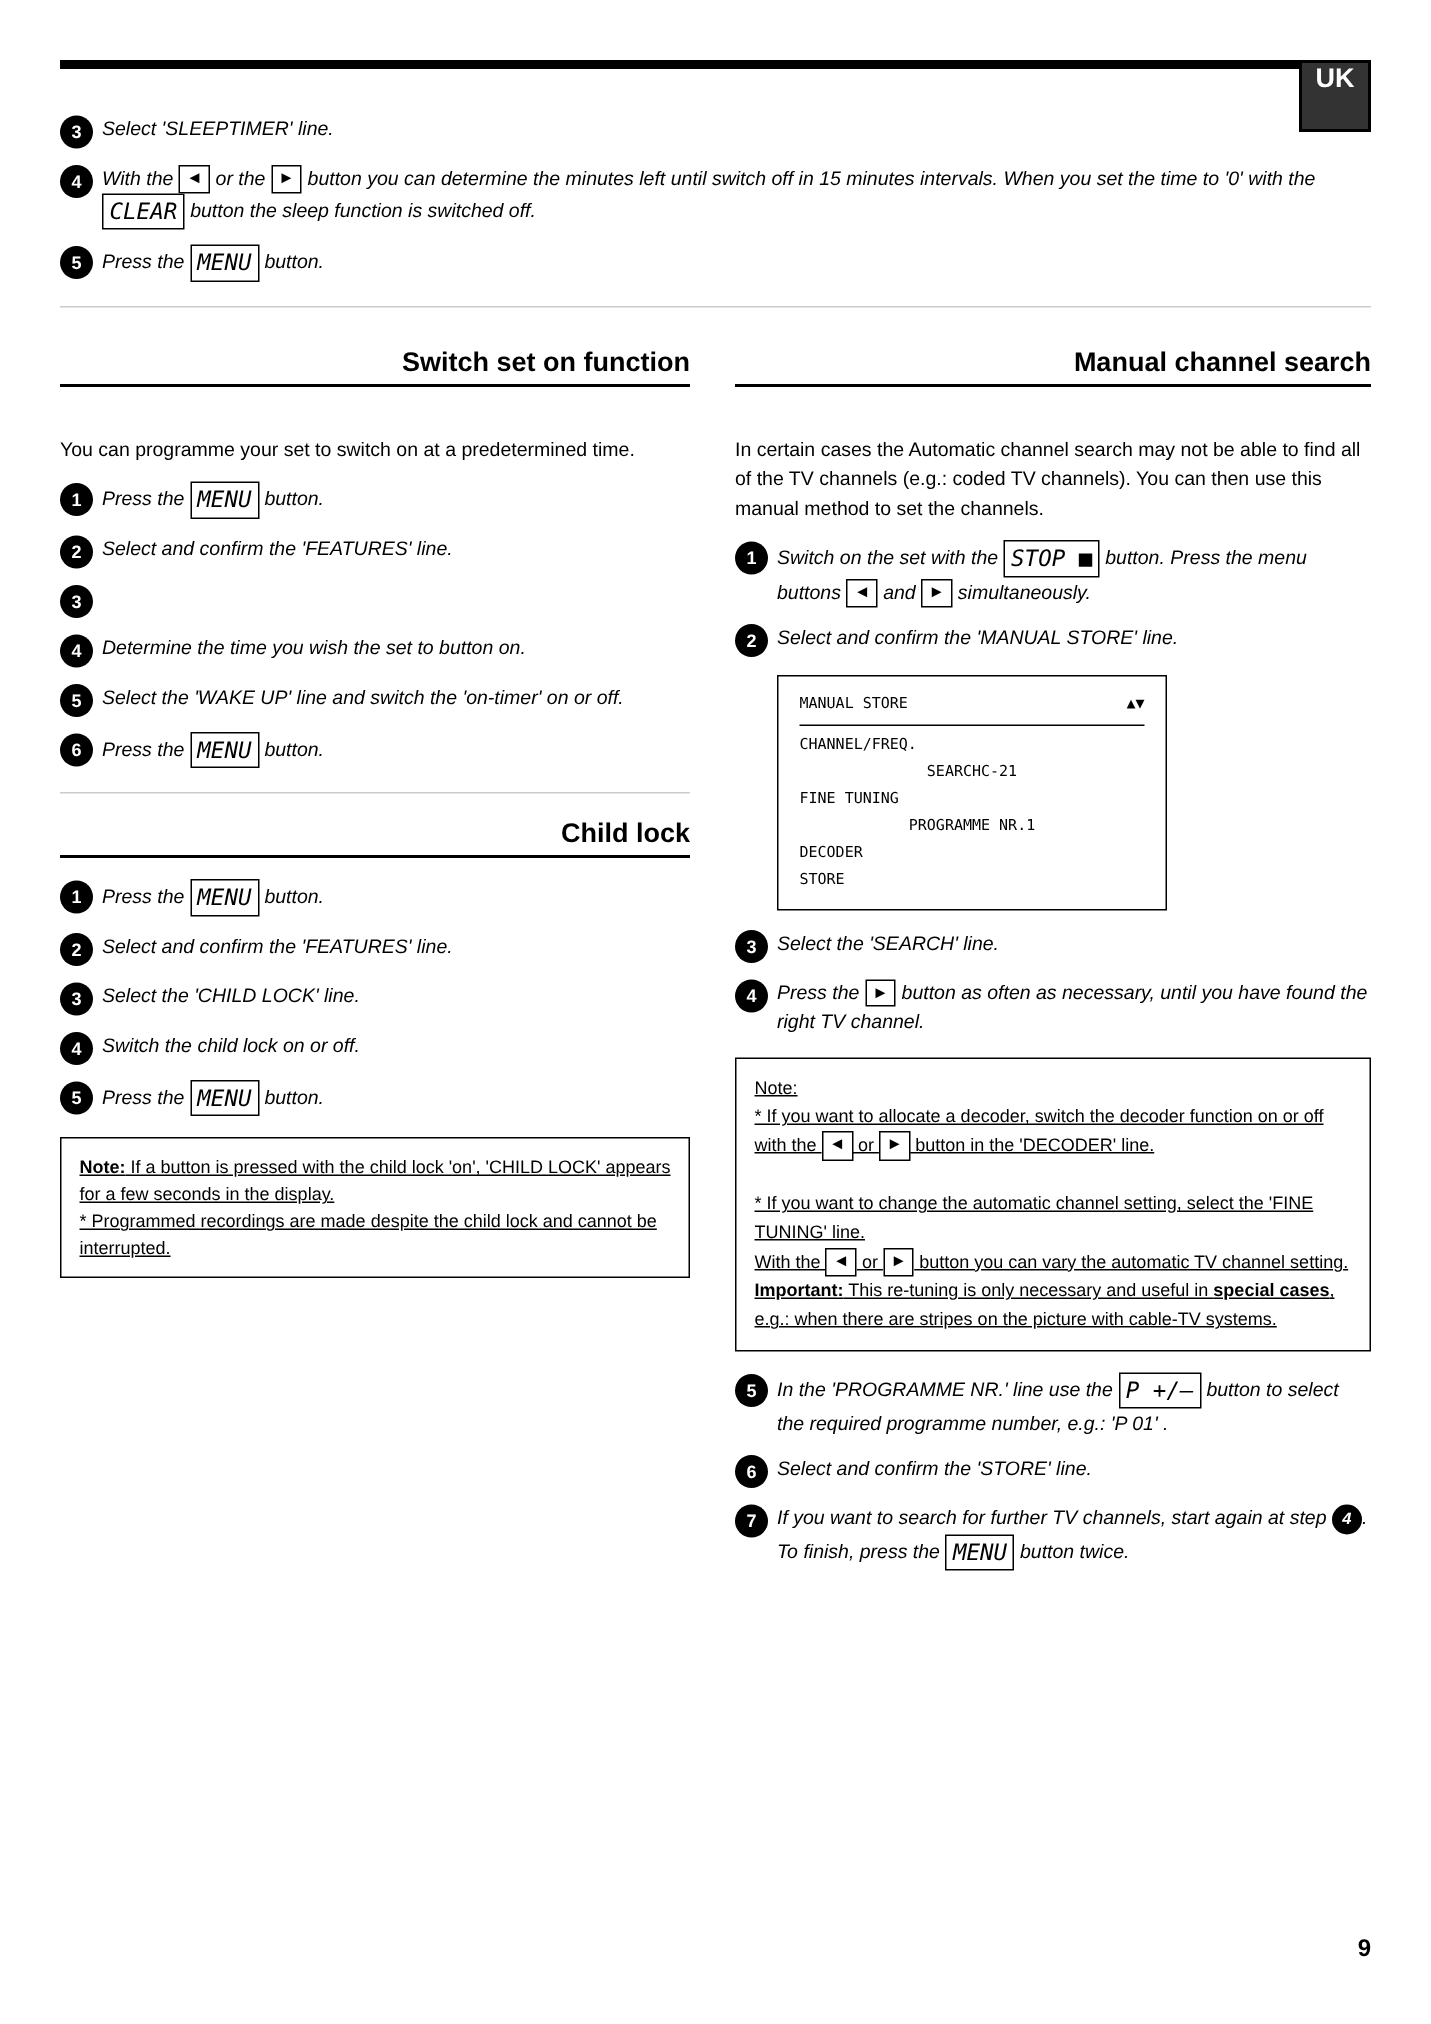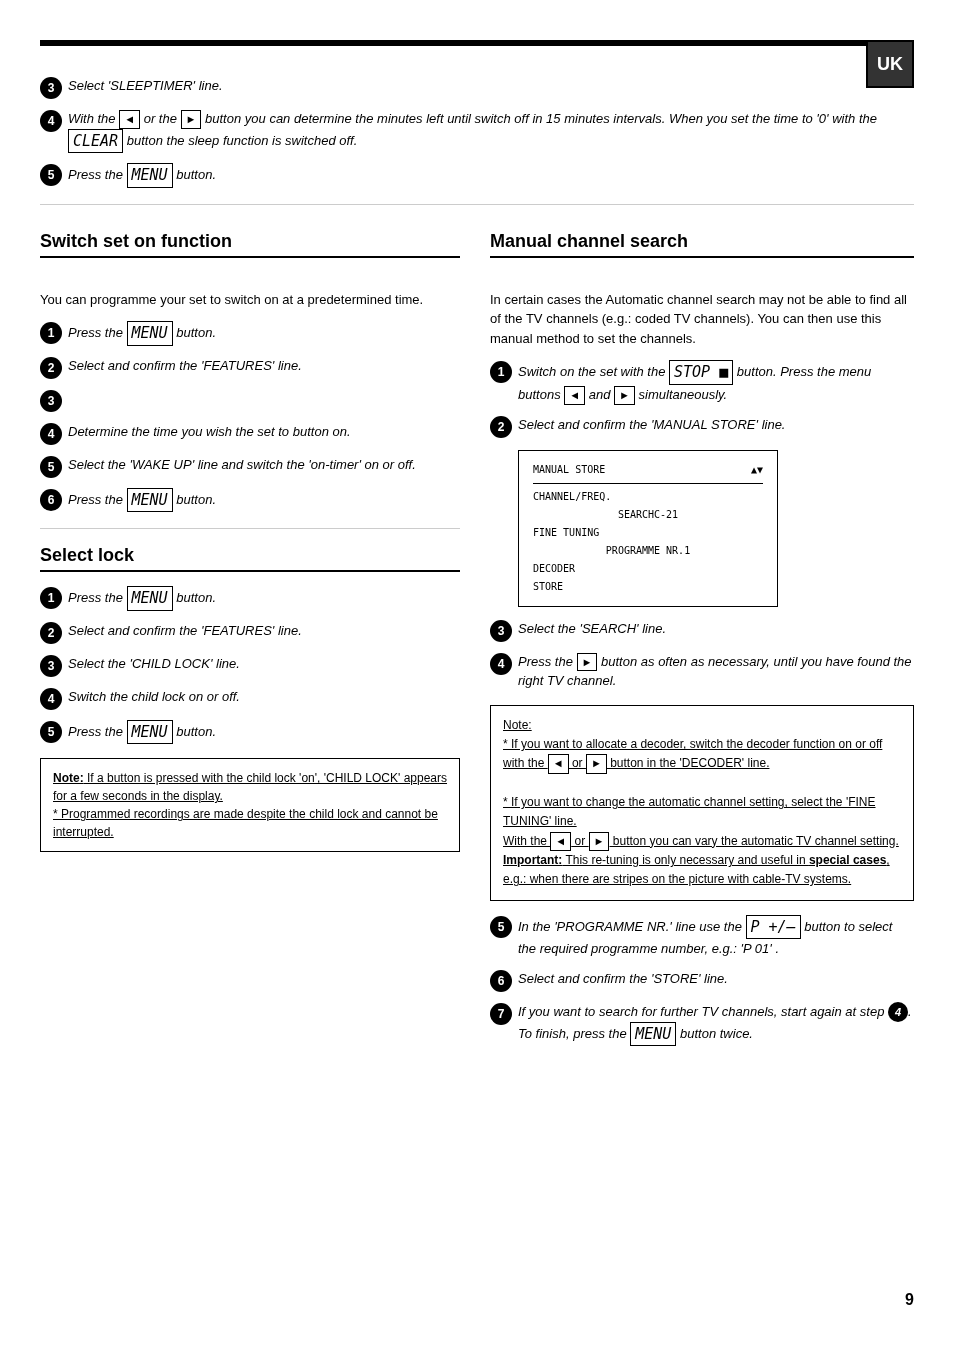--- a/index.html
+++ b/index.html
@@ -25,21 +25,21 @@
       margin-bottom: 30px;
     }
     .uk-badge {
       position: absolute;
       top: 40px;
       right: 40px;
       width: 48px;
       height: 48px;
       background: #333;
       display: flex;
-      align-items: center;
+      align-items: flex-start;
       justify-content: center;
       color: #fff;
       font-weight: bold;
       font-size: 18px;
       border: 2px solid #000;
     }
     .two-col {
       display: flex;
       gap: 30px;
     }
@@ -50,20 +50,21 @@
     .right-col {
       flex: 1;
     }
     .section-title {
       font-size: 18px;
       font-weight: bold;
       border-bottom: 2px solid #000;
       padding-bottom: 4px;
       margin-bottom: 14px;
       margin-top: 10px;
+      text-align: right;
     }
     .step {
       display: flex;
       align-items: flex-start;
       margin-bottom: 10px;
       gap: 6px;
     }
     .step-num {
       width: 22px;
       height: 22px;
@@ -209,21 +210,21 @@
         </div>
         <div class="step">
           <div class="step-num">6</div>
           <div class="step-text">Press the <span class="btn-inline">MENU</span> button.</div>
         </div>
       </div>
 
       <hr class="divider-line">
 
       <div>
-        <div class="section-title">Select lock</div>
+        <div class="section-title">Child lock</div>
 
         <div class="step">
           <div class="step-num">1</div>
           <div class="step-text">Press the <span class="btn-inline">MENU</span> button.</div>
         </div>
         <div class="step">
           <div class="step-num">2</div>
           <div class="step-text">Select and confirm the 'FEATURES' line.</div>
         </div>
         <div class="step">

